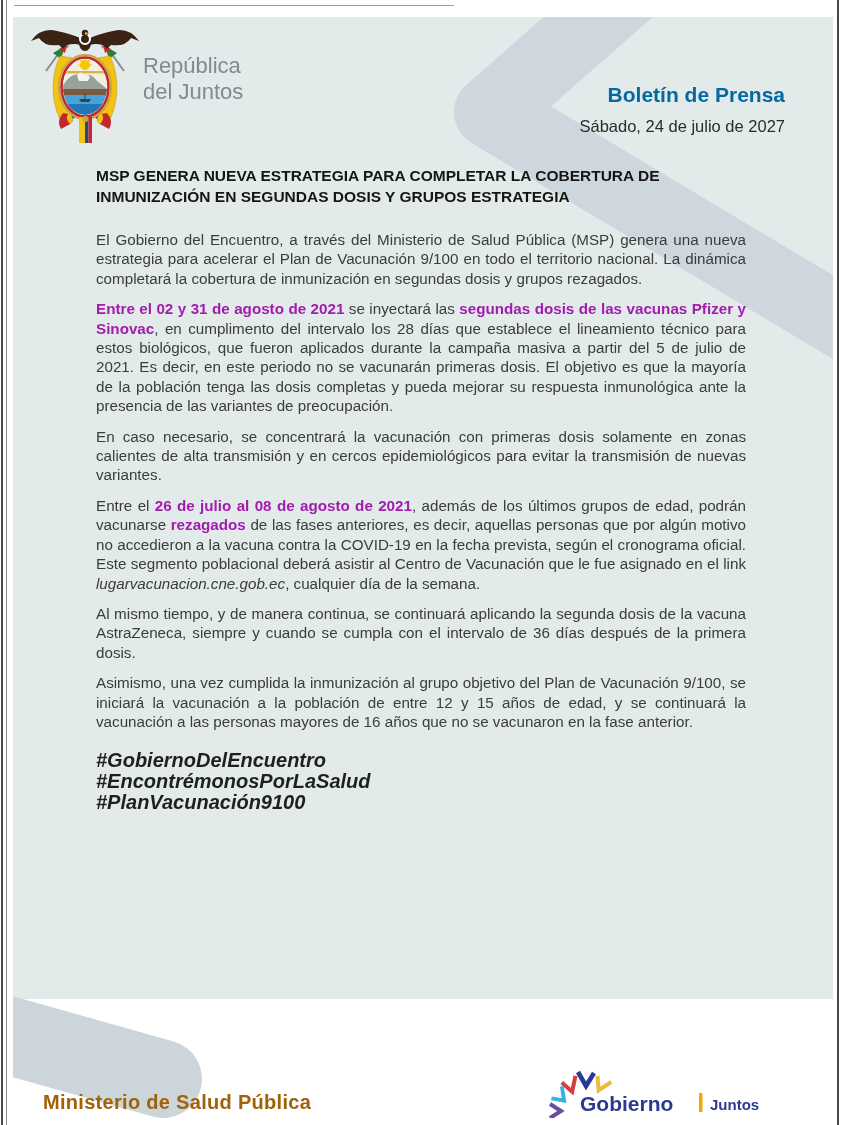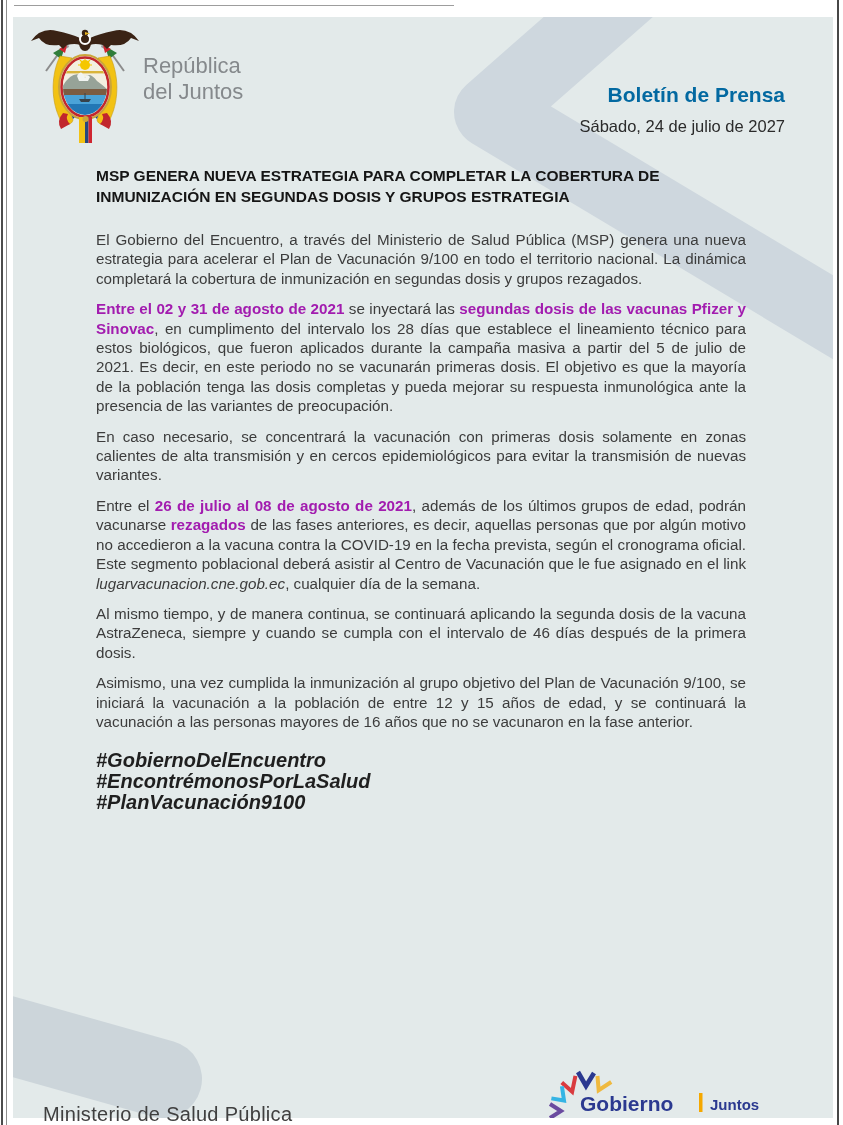--- a/index.html
+++ b/index.html
@@ -5,38 +5,38 @@
   html,body{margin:0;padding:0;background:#ffffff;}
   .sheet{position:relative;width:843px;height:1125px;background:#ffffff;overflow:hidden;
          font-family:"Liberation Sans",sans-serif;}
   
   .edge{position:absolute;background:#4c4c4c;}
   .edge-l1{left:1px;top:0;bottom:0;width:2px;}
   .edge-l2{left:6px;top:0;bottom:0;width:1px;background:#8f8f8f;}
   .edge-r1{left:837px;top:0;bottom:0;width:2px;background:#474747;}
   .edge-top{left:14px;top:5px;width:440px;height:1px;background:#9d9d9d;}
   
-  .page{position:absolute;left:13px;top:17px;width:820px;height:1101px;background:#e3eaea;}
+  .page{position:absolute;left:13px;top:17px;width:820px;height:982px;background:#e3eaea;}
   .deco{position:absolute;left:0;top:0;}
   
   .emblem{position:absolute;left:16px;top:6px;}
   .republica{position:absolute;left:130px;top:36px;font-size:22px;line-height:26px;color:#85898c;}
   .bulletin{position:absolute;right:48px;top:66px;font-size:21px;font-weight:bold;color:#0369a1;}
   .dateline{position:absolute;right:48px;top:100px;font-size:16.5px;color:#2b2b2b;}
   
   .content{position:absolute;left:83px;top:149px;width:650px;color:#3c3c3c;}
   .doc-title{font-size:15.5px;line-height:20.5px;font-weight:bold;color:#151515;
              text-align:left;margin:0 0 23px 0;}
   .para{font-size:15.2px;line-height:19.4px;text-align:justify;margin:0 0 11px 0;}
   .para b{color:#a21caf;}
   .hashtags{margin-top:19px;font-size:20px;line-height:21px;font-weight:bold;
             font-style:italic;color:#1f1f1f;}
   
-  .ministry{position:absolute;left:30px;top:1074px;font-size:20px;font-weight:normal;
-            color:#404040;letter-spacing:0.3px;margin-top:12px;}
+  .ministry{position:absolute;left:30px;top:1074px;font-size:20px;font-weight:bold;
+            color:#a16207;letter-spacing:0.3px;}
   .gob-logo{position:absolute;left:535px;top:1049px;}
 </style>
 </head>
 <body>
 
 <div class="sheet">
 
   <div class="edge edge-l1"></div>
   <div class="edge edge-l2"></div>
   <div class="edge edge-r1"></div>
@@ -134,21 +134,21 @@
       </h1>
 
       <p class="para"><span>El Gobierno del Encuentro, a través del Ministerio de Salud Pública (MSP) genera una nueva estrategia para acelerar el Plan de Vacunación 9/100 en todo el territorio nacional. La dinámica completará la cobertura de inmunización en segundas dosis y grupos rezagados.</span></p>
 
       <p class="para"><b>Entre el 02 y 31 de agosto de 2021</b><span> se inyectará las </span><b>segundas dosis de las vacunas Pfizer y Sinovac</b><span>, en cumplimento del intervalo los 28 días que establece el lineamiento técnico para estos biológicos, que fueron aplicados durante la campaña masiva a partir del 5 de julio de 2021. Es decir, en este periodo no se vacunarán primeras dosis. El objetivo es que la mayoría de la población tenga las dosis completas y pueda mejorar su respuesta inmunológica ante la presencia de las variantes de preocupación.</span></p>
 
       <p class="para"><span>En caso necesario, se concentrará la vacunación con primeras dosis solamente en zonas calientes de alta transmisión y en cercos epidemiológicos para evitar la transmisión de nuevas variantes.</span></p>
 
       <p class="para"><span>Entre el </span><b>26 de julio al 08 de agosto de 2021</b><span>, además de los últimos grupos de edad, podrán vacunarse </span><b>rezagados</b><span> de las fases anteriores, es decir, aquellas personas que por algún motivo no accedieron a la vacuna contra la COVID-19 en la fecha prevista, según el cronograma oficial. Este segmento poblacional deberá asistir al Centro de Vacunación que le fue asignado en el link </span><i>lugarvacunacion.cne.gob.ec</i><span>, cualquier día de la semana.</span></p>
 
-      <p class="para"><span>Al mismo tiempo, y de manera continua, se continuará aplicando la segunda dosis de la vacuna AstraZeneca, siempre y cuando se cumpla con el intervalo de 46 días después de la primera dosis.</span></p>
+      <p class="para"><span>Al mismo tiempo, y de manera continua, se continuará aplicando la segunda dosis de la vacuna AstraZeneca, siempre y cuando se cumpla con el intervalo de 36 días después de la primera dosis.</span></p>
 
       <p class="para"><span>Asimismo, una vez cumplida la inmunización al grupo objetivo del Plan de Vacunación 9/100, se iniciará la vacunación a la población de entre 12 y 15 años de edad, y se continuará la vacunación a las personas mayores de 16 años que no se vacunaron en la fase anterior.</span></p>
 
       <div class="hashtags">
         <div>#GobiernoDelEncuentro</div>
         <div>#EncontrémonosPorLaSalud</div>
         <div>#PlanVacunación9100</div>
       </div>
     </div>
 

